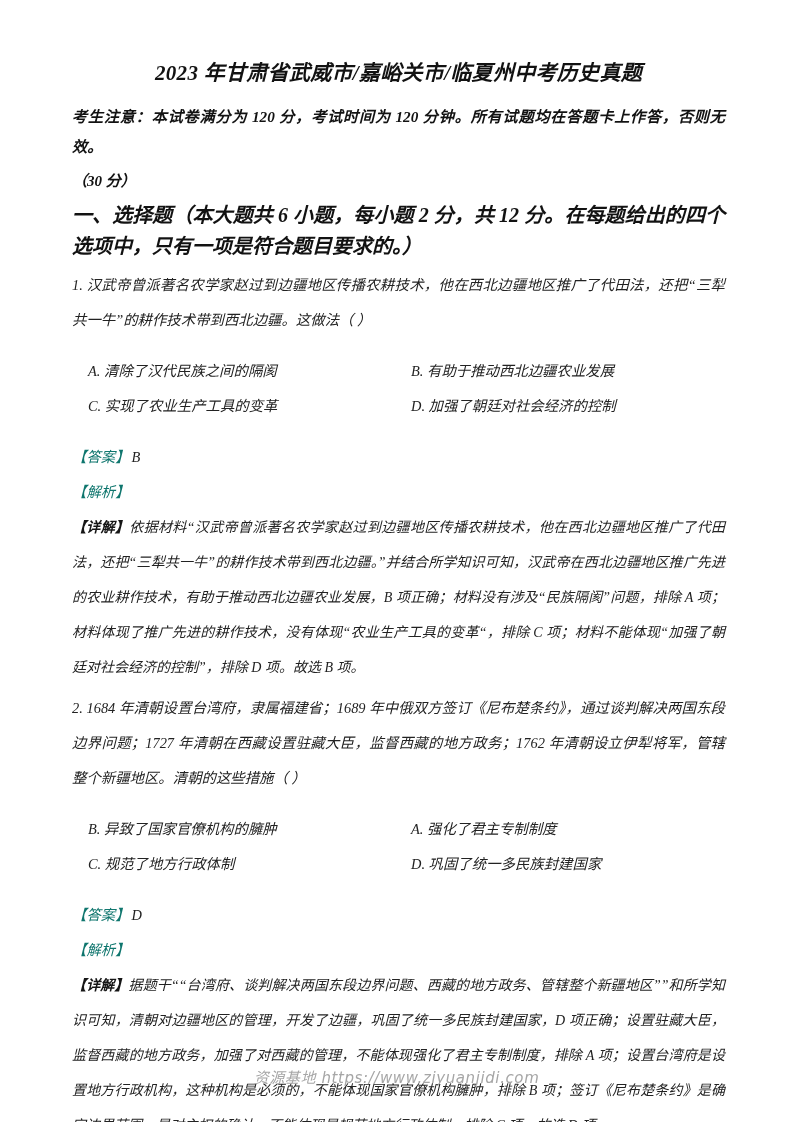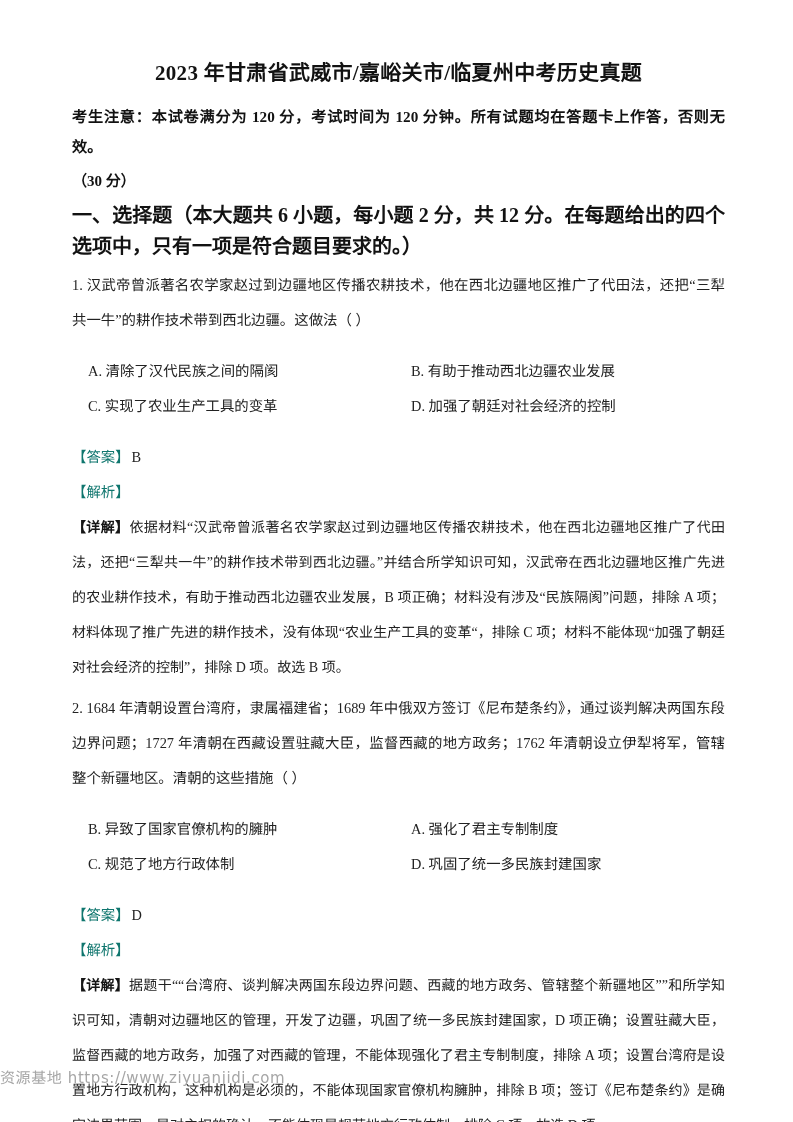--- a/index.html
+++ b/index.html
@@ -13,20 +13,21 @@
     height: 1122px;
     position: relative;
     font-family: "Liberation Serif", "DejaVu Serif", serif;
     color: #1a1a1a;
     overflow: hidden;
   }
   .page {
     position: absolute;
     inset: 0;
     padding: 16px;
+    font-style: italic;
   }
   .content {
     position: absolute;
     left: 72px;
     top: 58px;
     width: 653px;
   }
 
   
   .doc-title {
@@ -122,21 +123,21 @@
   }
 
   .gap-sm { height: 6px; }
 
   
   .footer-watermark {
     position: absolute;
     left: 0;
     right: 0;
     top: 1066px;
-    text-align: left;
+    text-align: center;
     font-family: "DejaVu Sans", "Liberation Sans", sans-serif;
     font-size: 15px;
     letter-spacing: 0.6px;
     color: #a6a6a6;
     user-select: none;
   }
 </style>
 </head>
 <body>
 

